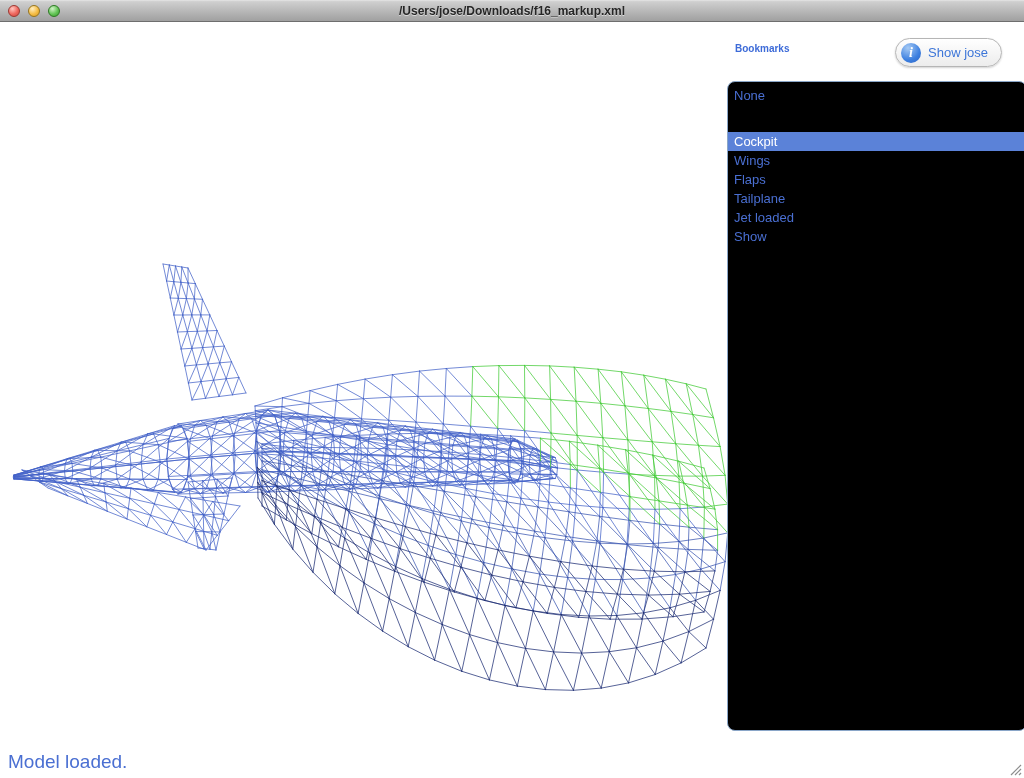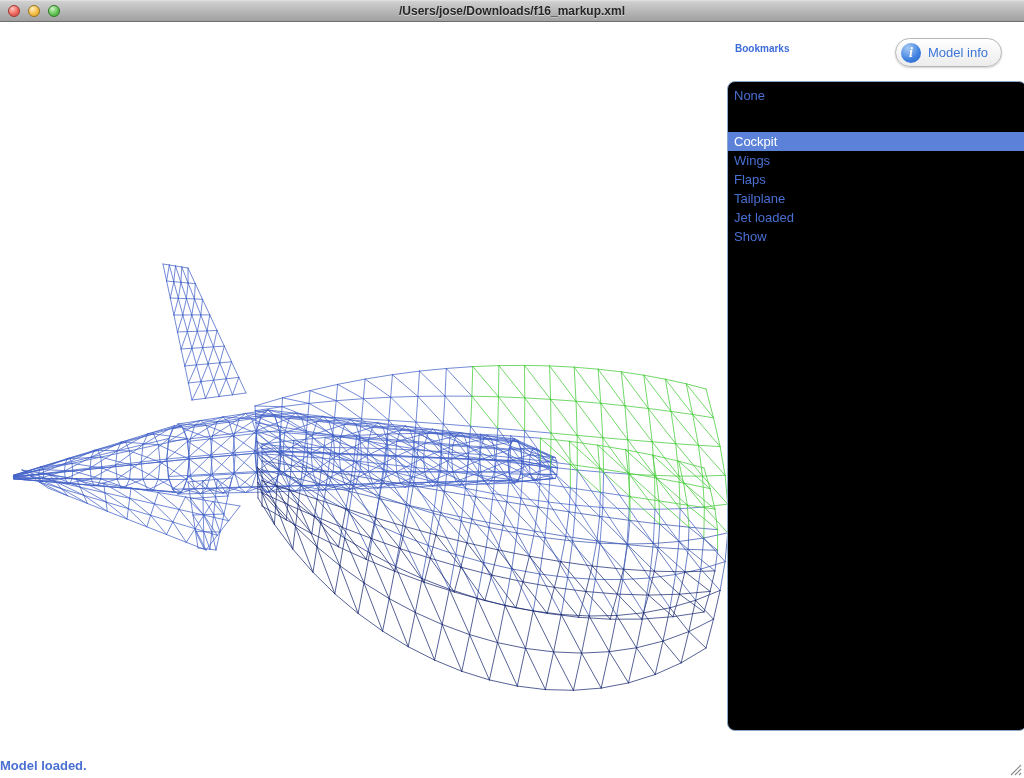--- a/index.html
+++ b/index.html
@@ -54,22 +54,22 @@
     padding-top:4px; overflow:hidden;
   }
   .list-item {
     height:19px; line-height:19px; padding-left:6px;
     font-size:13px; color:#4a6fd2; white-space:nowrap; cursor:default;
   }
   .list-item.selected { background:#5b82d8; color:#ffffff;margin-top:27px; }
 
   
   .status {
-    position:absolute; left:0; bottom:5px; z-index:4;
-    font-size:13px; color:#4a6fd2;font-weight:bold;
+    position:absolute; left:8px; bottom:5px; z-index:4;
+    font-size:19px; color:#4a6fd2;
   }
   .resize-grip { position:absolute; right:1px; bottom:1px; width:15px; height:15px; z-index:4; }
 </style>
 </head>
 <body>
 
 <div class="window">
 
   <div class="viewport">
     <svg id="wireframe-svg" viewBox="0 0 1024 778">
@@ -86,21 +86,21 @@
       <span class="tl yellow"></span>
       <span class="tl green"></span>
     </div>
     <div class="title">/Users/jose/Downloads/f16_markup.xml</div>
   </div>
 
   <div class="panel-title">Bookmarks</div>
 
   <button class="show-info">
     <span class="info-icon">i</span>
-    <span>Model info</span>
+    <span>Show jose</span>
   </button>
 
   <div class="listbox">
     <div class="list-item">None</div>
     <div class="list-item selected">Cockpit</div>
     <div class="list-item">Wings</div>
     <div class="list-item">Flaps</div>
     <div class="list-item">Tailplane</div>
     <div class="list-item">Jet loaded</div>
     <div class="list-item">Show</div>

